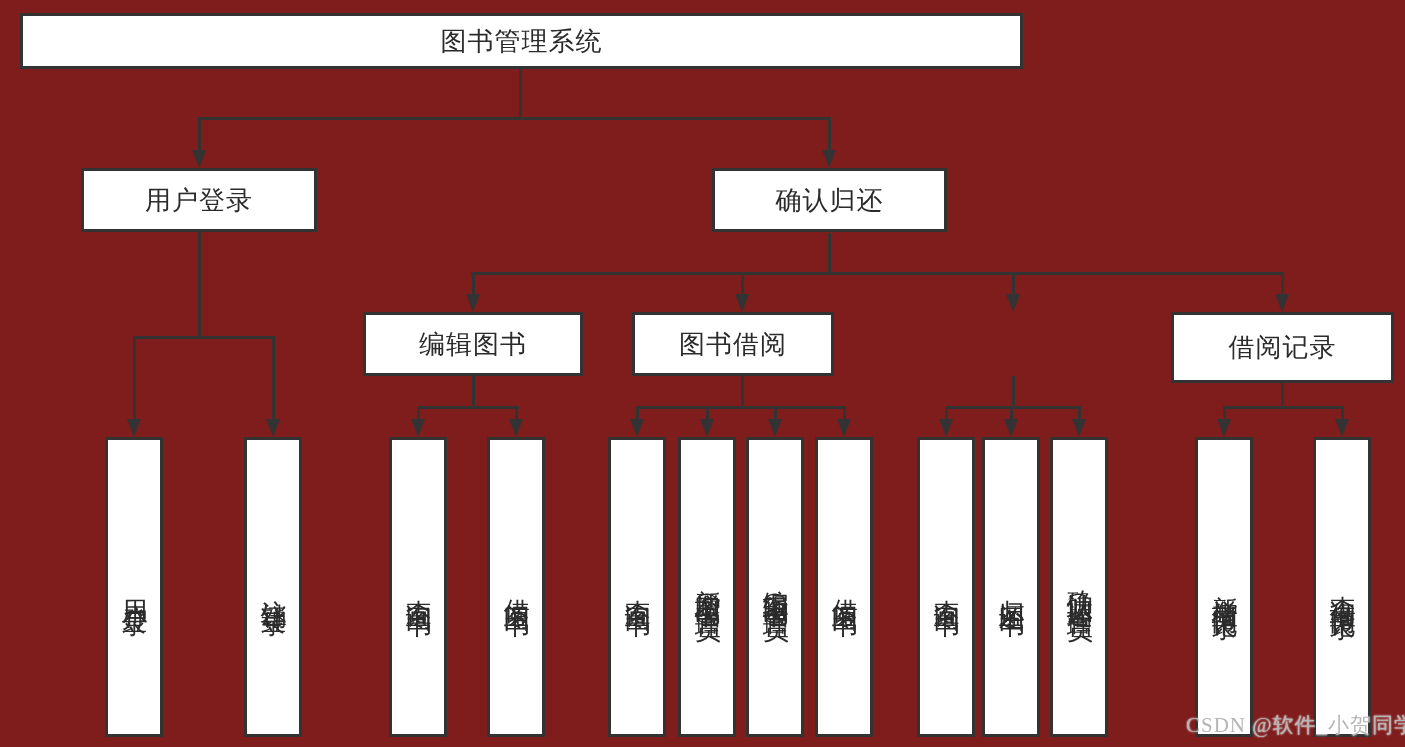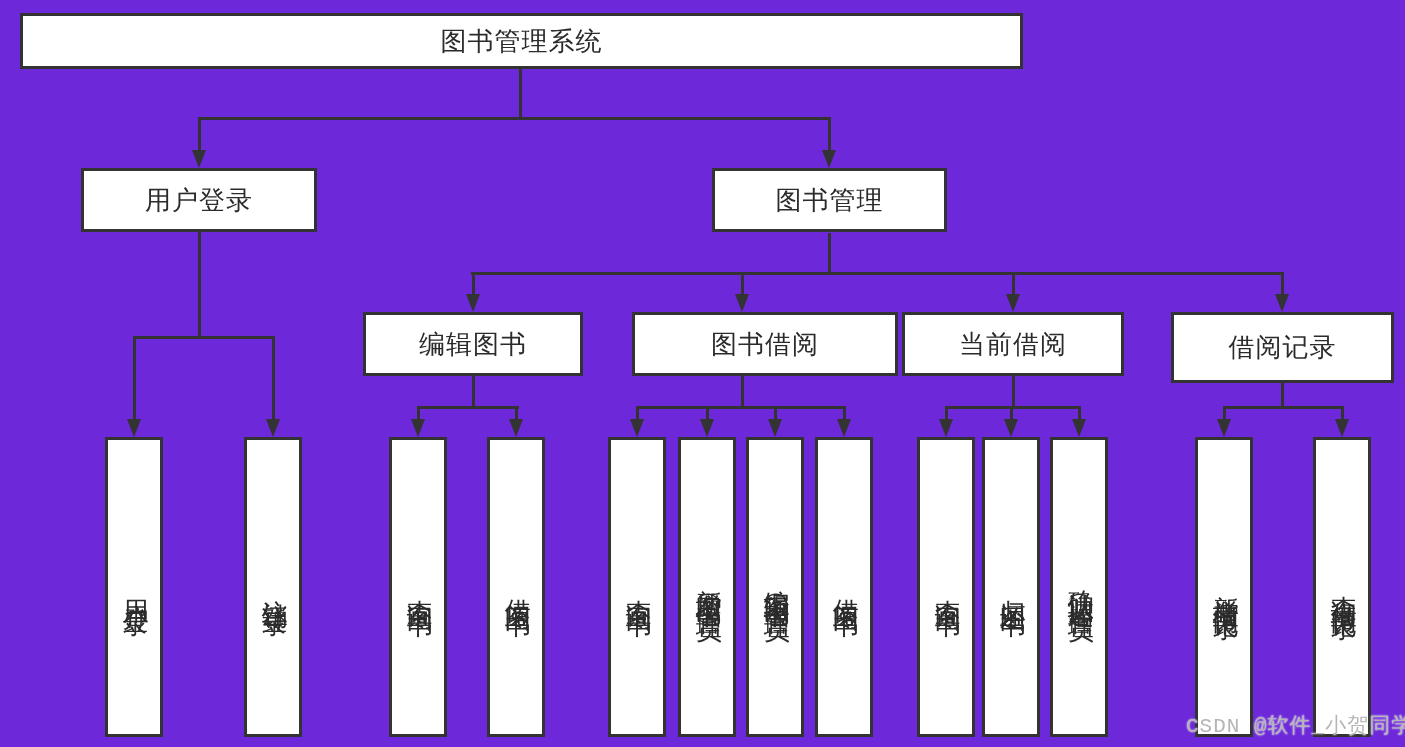--- a/index.html
+++ b/index.html
@@ -1,18 +1,18 @@
 <!DOCTYPE html>
 <html><head>
 <meta charset="utf-8">
 <style>
   html,body{margin:0;padding:0;background:#ffffff;}
   .stage{
-    position:relative;width:1405px;height:747px;background:#6d28d9;overflow:hidden;
-    font-family:Liberation Mono, monospace;color:#2b2b2b;
+    position:relative;width:1405px;height:747px;background:#7f1d1d;overflow:hidden;
+    font-family:Liberation Serif, serif;color:#2b2b2b;
   }
   .node{
     position:absolute;box-sizing:border-box;border:3px solid #333333;background:#ffffff;
     display:flex;align-items:center;justify-content:center;
     font-size:26px;letter-spacing:1px;color:#2b2b2b;z-index:2;
   }
   .leaf{
     position:absolute;box-sizing:border-box;border:3px solid #333333;background:#ffffff;
     display:flex;align-items:center;justify-content:center;z-index:2;
   }
@@ -40,34 +40,31 @@
 
   <div class="node" style="left:20px;top:13px;width:1003px;height:56px;">
     <span>图书管理系统</span>
   </div>
 
   <div class="node" style="left:81px;top:168px;width:236px;height:64px;">
     <span>用户登录</span>
   </div>
 
   <div class="node" style="left:712px;top:168px;width:235px;height:64px;">
-    <span>图书管理</span>
+    <span>确认归还</span>
   </div>
 
   <div class="node" style="left:363px;top:312px;width:220px;height:64px;">
     <span>编辑图书</span>
   </div>
 
-  <div class="node" style="left:632px;top:312px;width:266px;height:64px;">
+  <div class="node" style="left:632px;top:312px;width:202px;height:64px;">
     <span>图书借阅</span>
   </div>
 
-  <div class="node" style="left:902px;top:312px;width:222px;height:64px;">
-    <span>当前借阅</span>
-  </div>
 
   <div class="node" style="left:1171px;top:312px;width:223px;height:71px;">
     <span>借阅记录</span>
   </div>
 
   <div class="leaf" style="left:105px;top:437px;width:58px;height:300px;">
     <span>用户登录</span>
   </div>
   <div class="leaf" style="left:244px;top:437px;width:58px;height:300px;">
     <span>注销登录</span>

